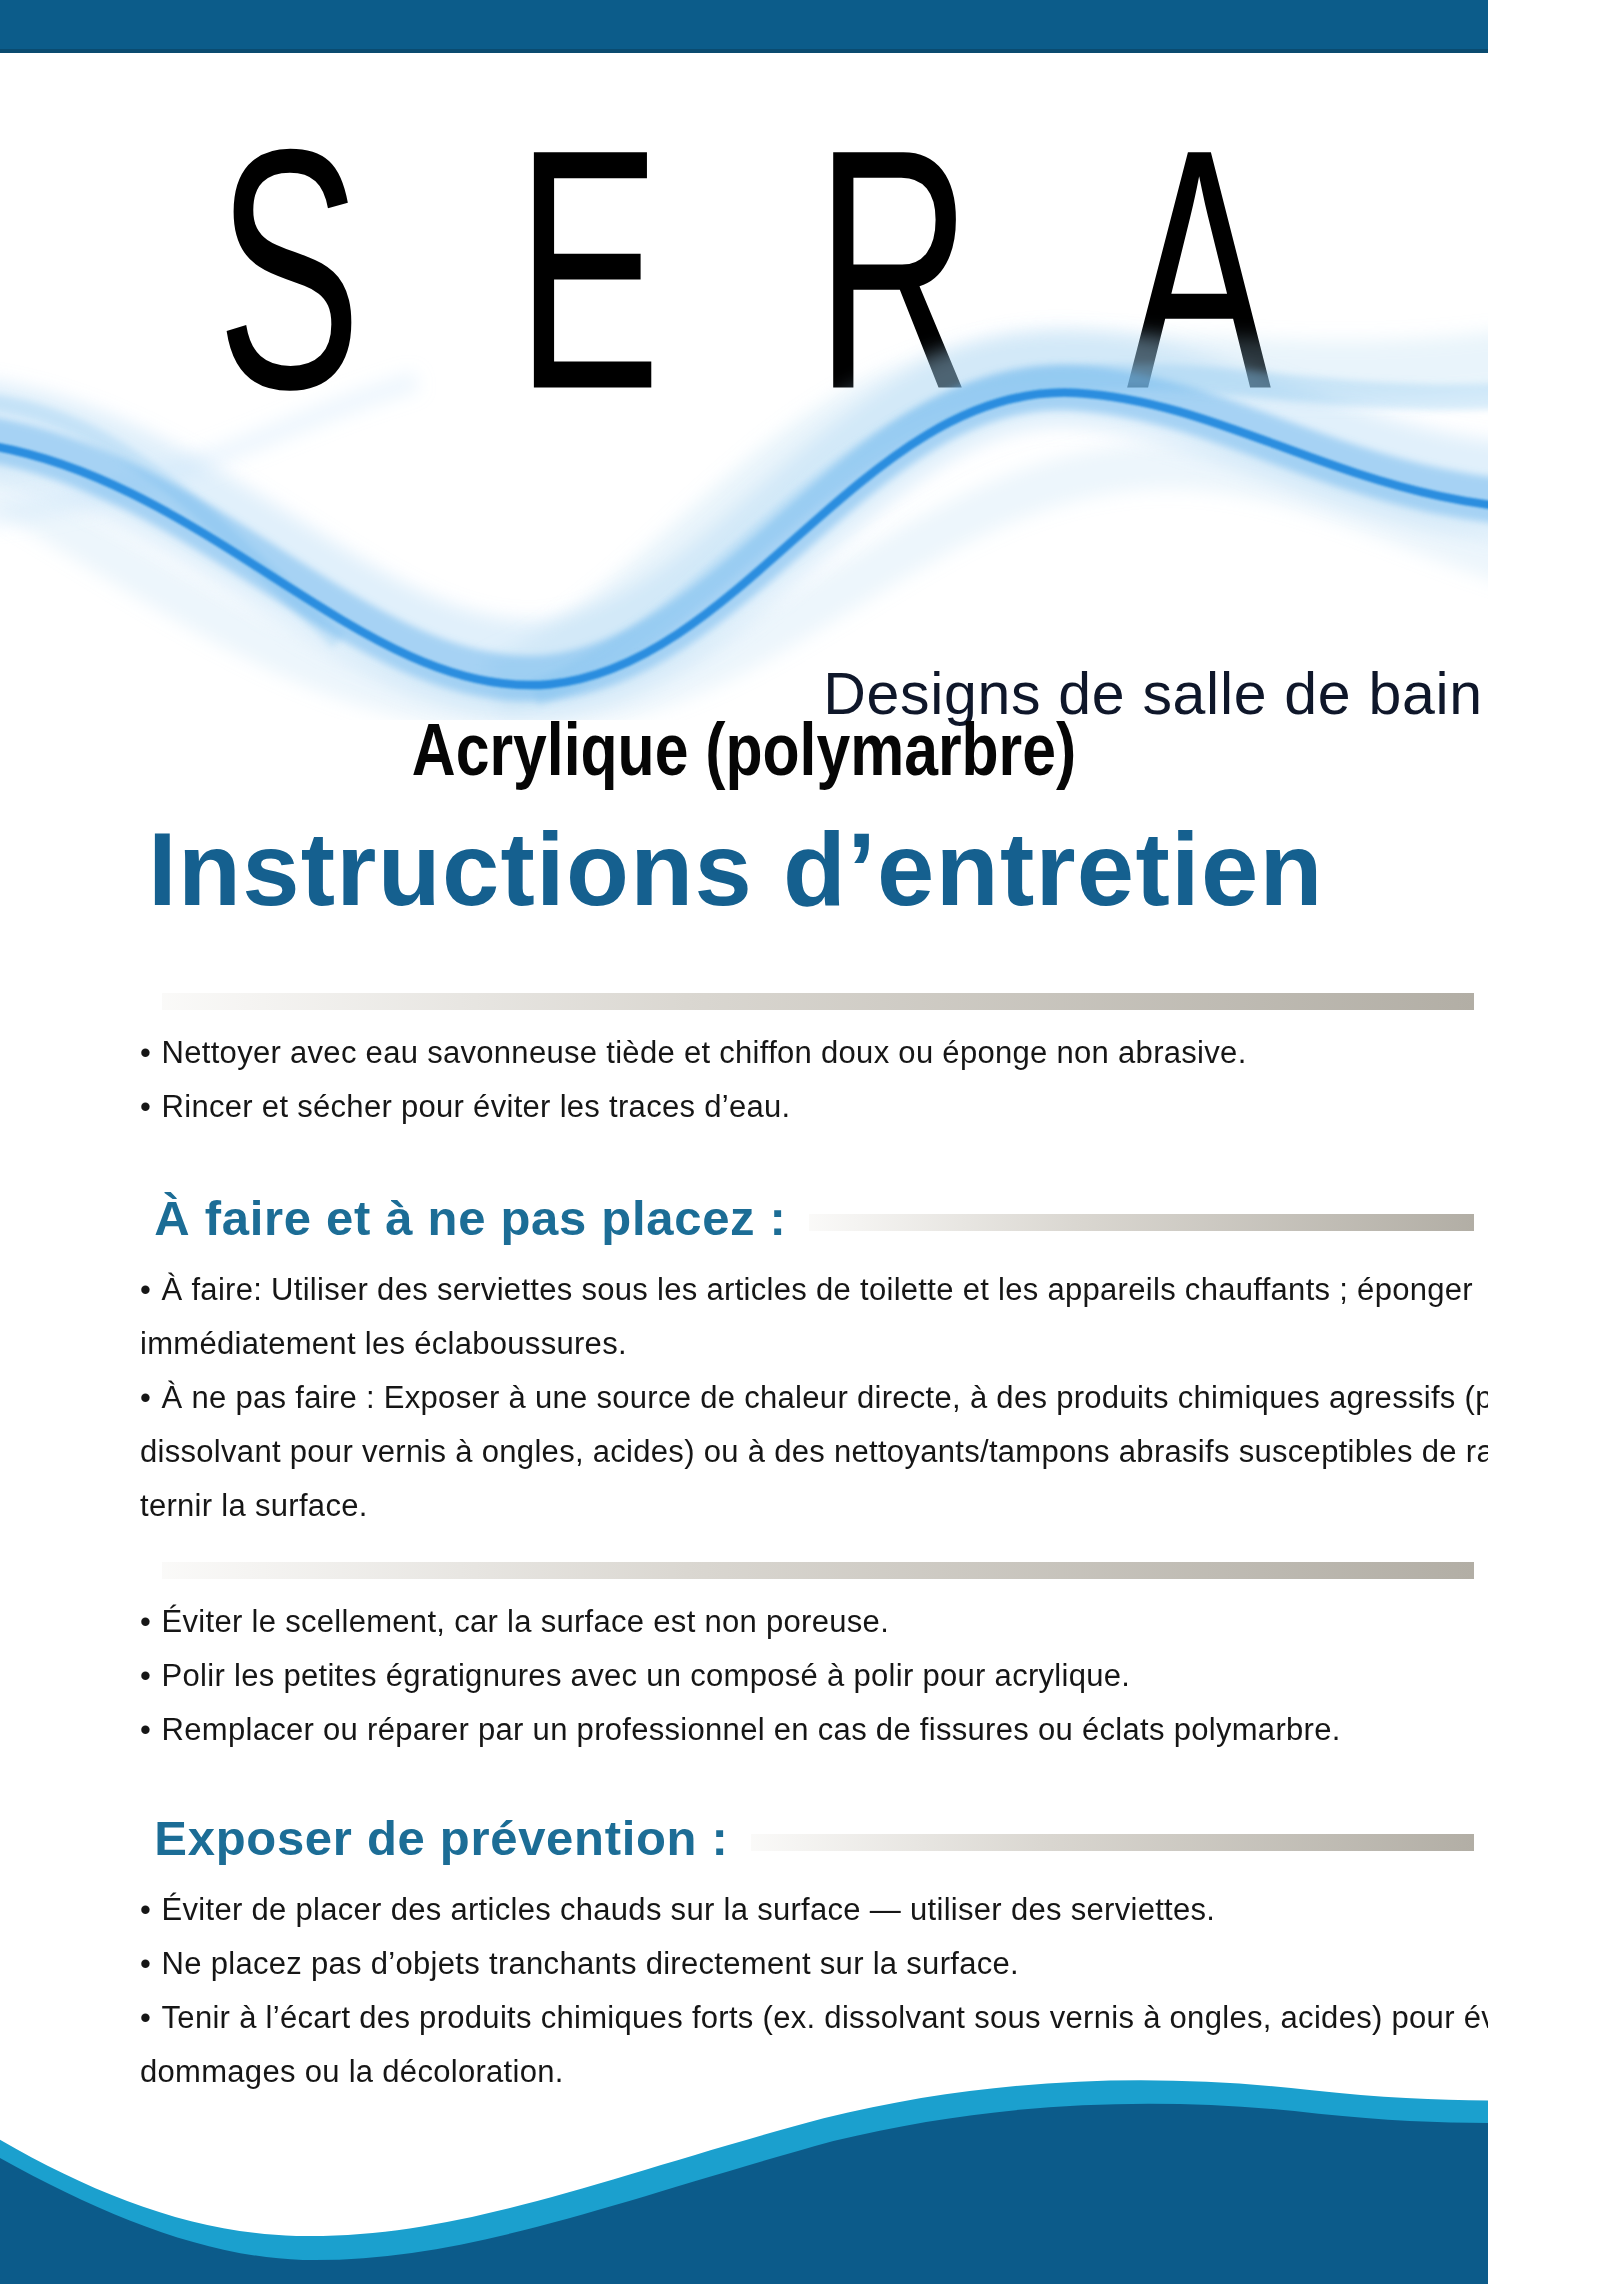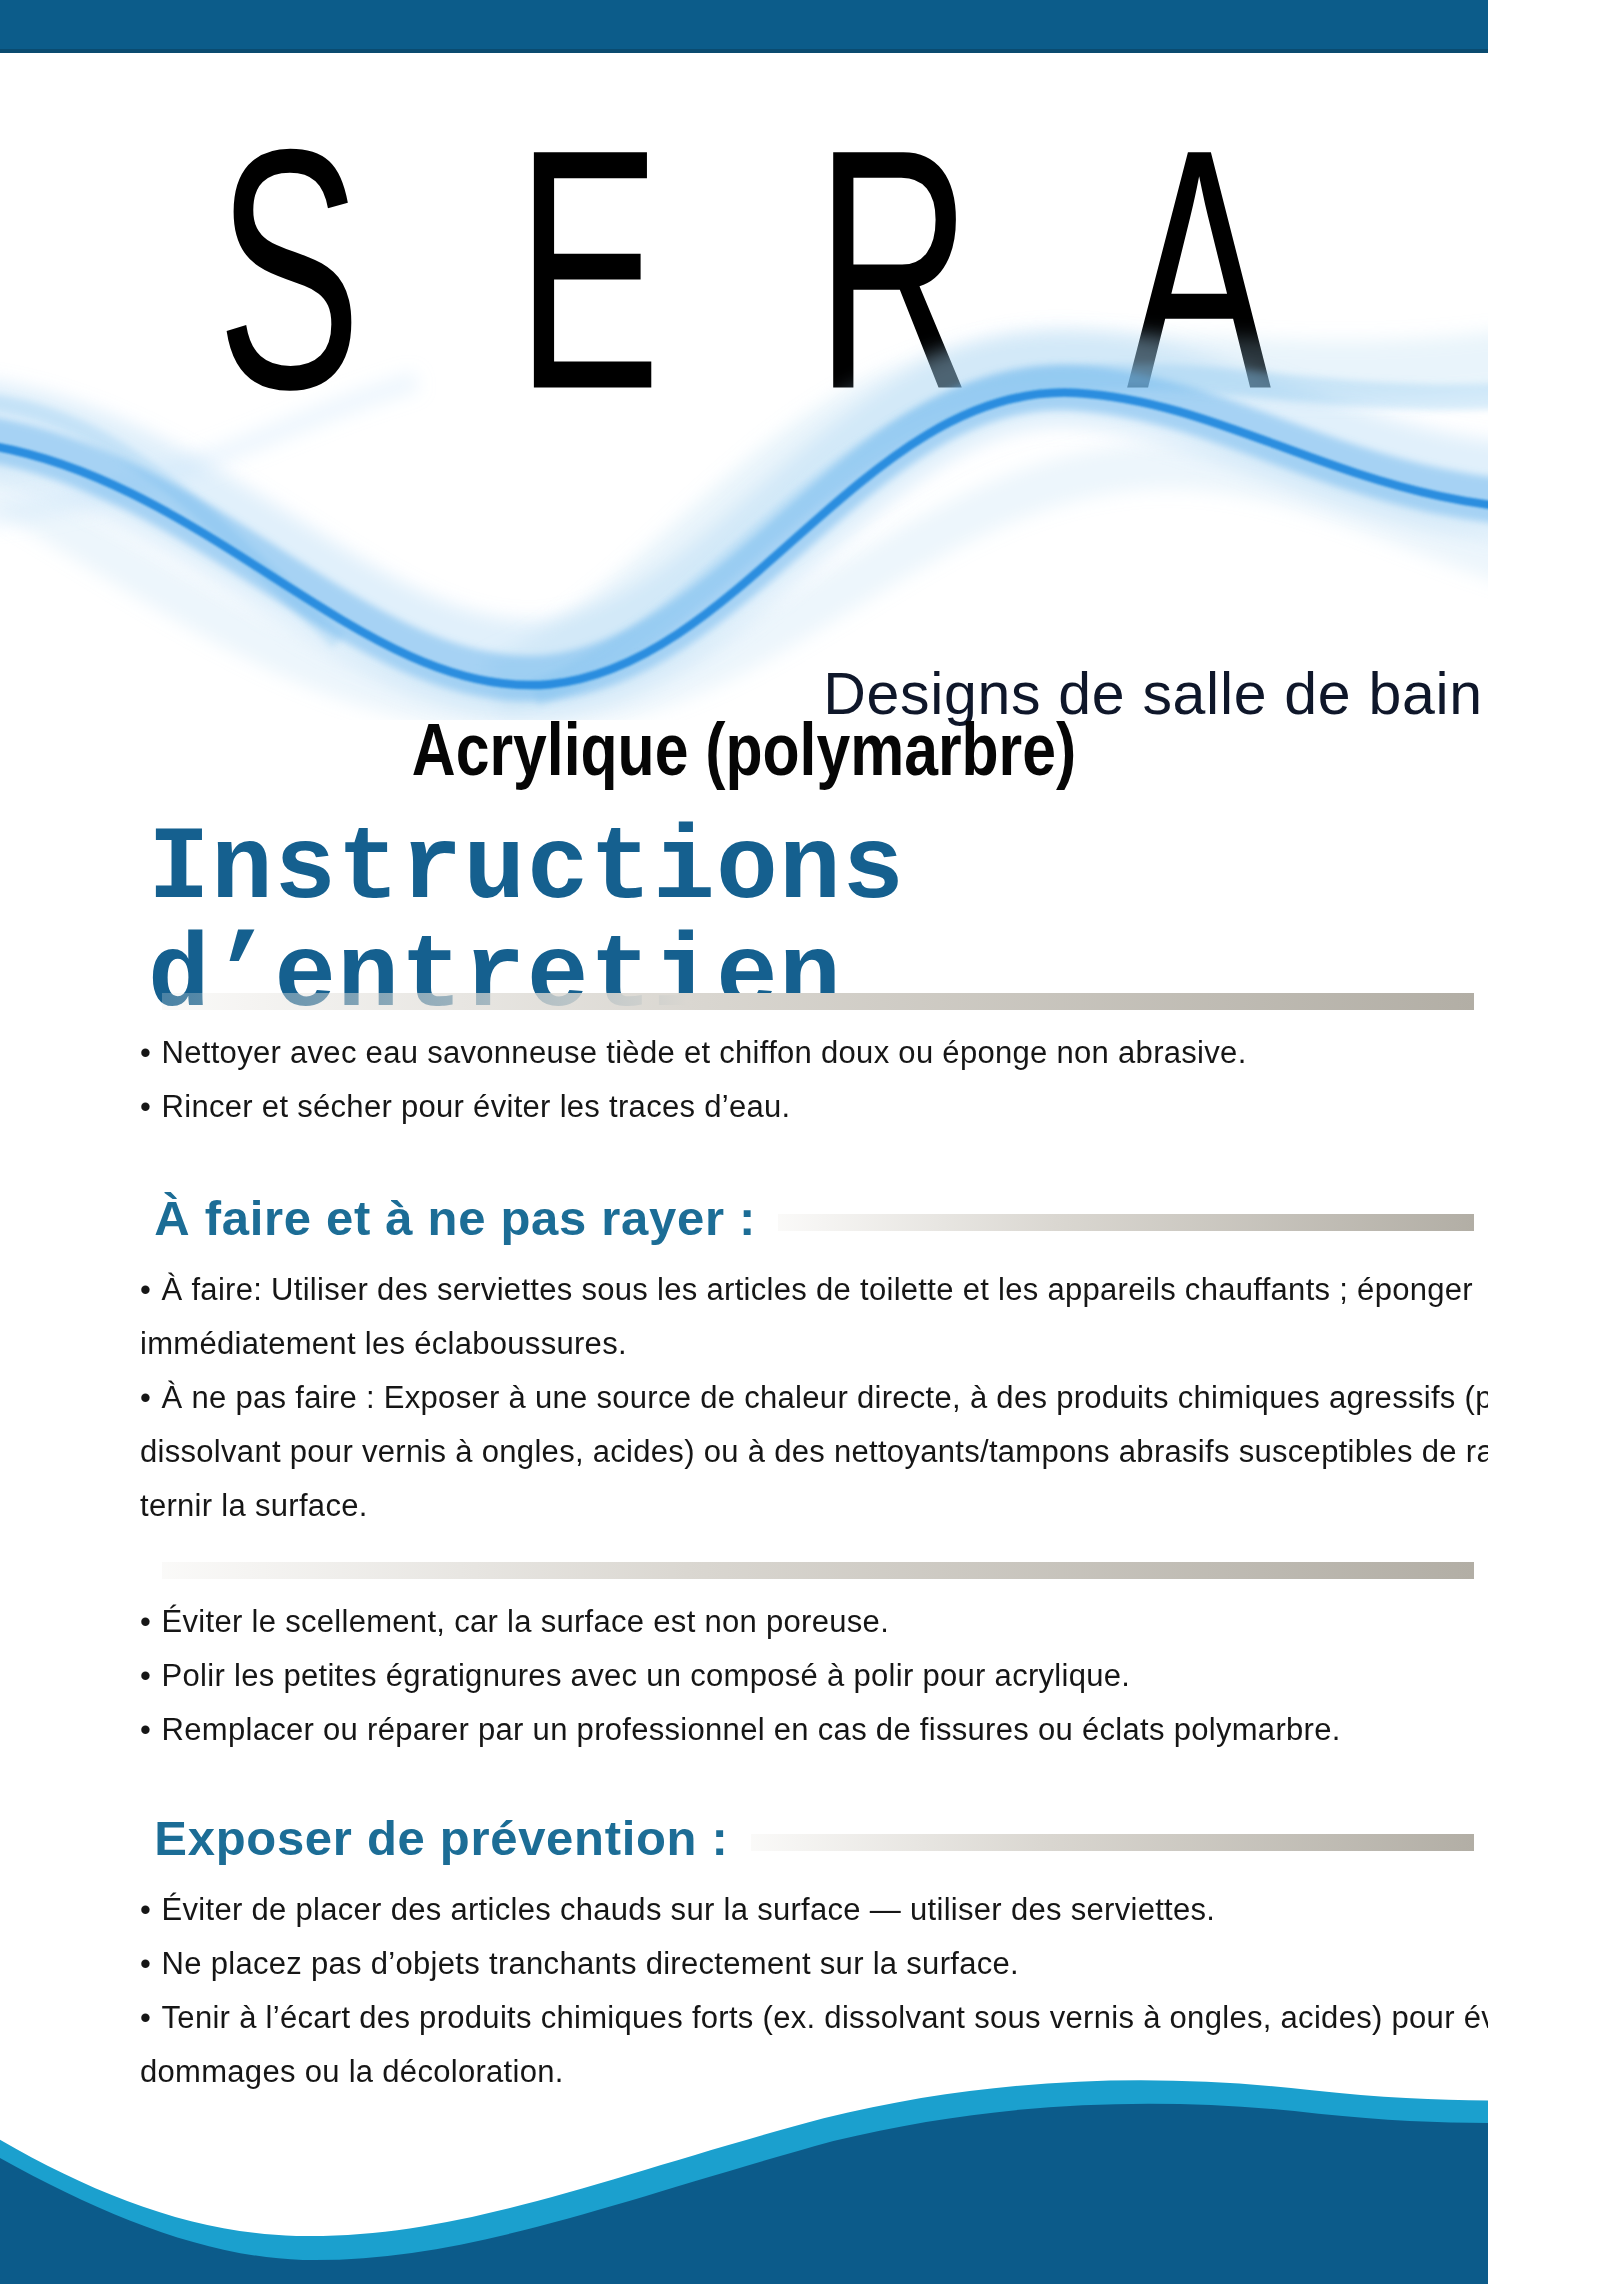--- a/index.html
+++ b/index.html
@@ -17,21 +17,21 @@
   .hero-wave{position:absolute;top:303px;left:0;width:1616px;height:417px;}
 
   .tagline{position:absolute;top:660px;right:5.2px;
            font-size:59px;font-weight:400;color:#0f172a;letter-spacing:0.7px;}
 
   .subtitle{position:absolute;top:707px;left:0;width:100%;text-align:center;
             font-size:74px;font-weight:bold;color:#060606;
             transform:scaleX(.82);transform-origin:50% 50%;}
 
   .title{position:absolute;top:816px;left:148px;margin:0;
-         font-size:103px;font-weight:bold;color:#15608F;letter-spacing:1.3px;line-height:1.05;font-family:Liberation Mono, monospace;}
+         font-size:103px;font-weight:bold;color:#15608F;letter-spacing:1.3px;line-height:1.05;}
 
   .sec{position:absolute;left:140px;width:1484px;}
   .sec-head{display:flex;align-items:center;}
   .sec-head h2{margin:0 0 0 14.3px;font-size:49px;font-weight:bold;
                color:#1C6D96;white-space:nowrap;letter-spacing:0.7px;line-height:1.2;}
   .rule{flex:1;height:17px;margin-left:22px;margin-right:150px;margin-top:9px;
         background:linear-gradient(90deg,rgba(236,234,229,.25) 0%,#DAD7D1 40%,#B2AEA5 100%);}
 
   .bullets{list-style:none;margin:15.6px 0 0 0;padding:0;
            font-size:31px;line-height:54px;color:#161616;letter-spacing:0.3px;}
@@ -86,21 +86,21 @@
       <div class="rule"></div>
     </div>
     <ul class="bullets">
       <li><span class="b">•</span><span>Nettoyer avec eau savonneuse tiède et chiffon doux ou éponge non abrasive.</span></li>
       <li><span class="b">•</span><span>Rincer et sécher pour éviter les traces d’eau.</span></li>
     </ul>
   </section>
 
   <section class="sec sec-dos">
     <div class="sec-head">
-      <h2>À faire et à ne pas rayer :</h2>
+      <h2>À faire et à ne pas placez :</h2>
       <div class="rule"></div>
     </div>
     <ul class="bullets">
       <li><span class="b">•</span><span>À faire: Utiliser des serviettes sous les articles de toilette et les appareils chauffants ; éponger immédiatement les éclaboussures.</span></li>
       <li><span class="b">•</span><span>À ne pas faire : Exposer à une source de chaleur directe, à des produits chimiques agressifs (par ex. dissolvant pour vernis à ongles, acides) ou à des nettoyants/tampons abrasifs susceptibles de rayer ou ternir la surface.</span></li>
     </ul>
   </section>
 
   <section class="sec sec-care">
     <div class="sec-head">

